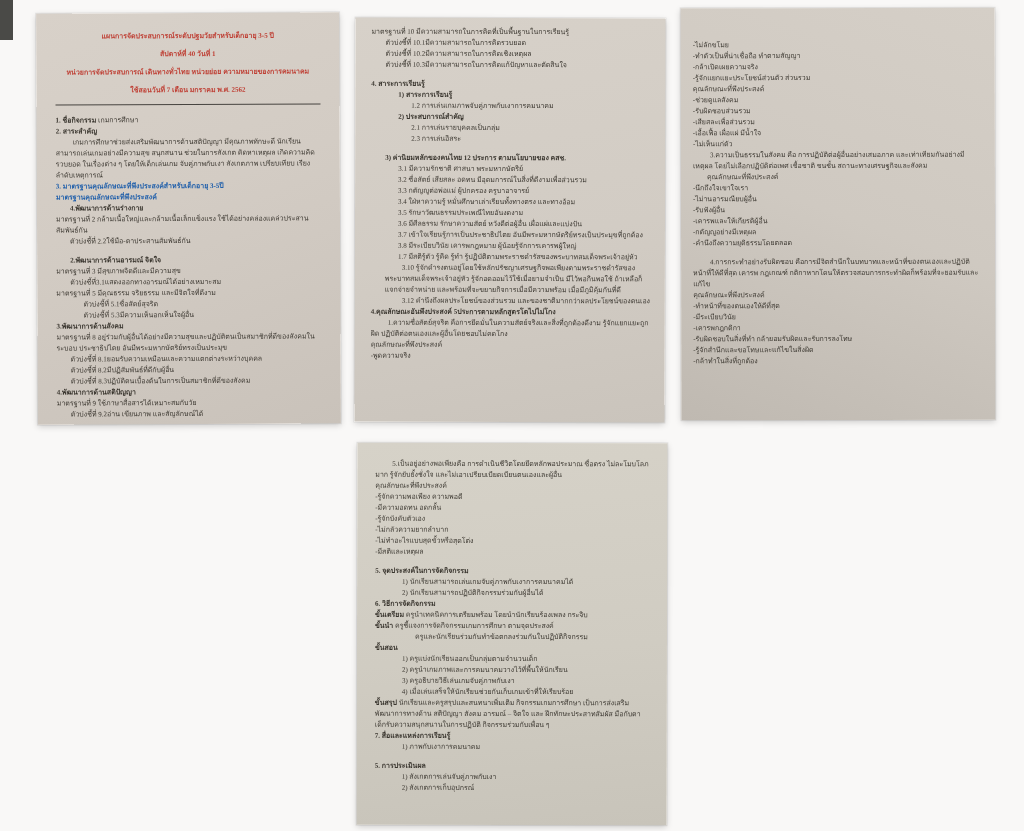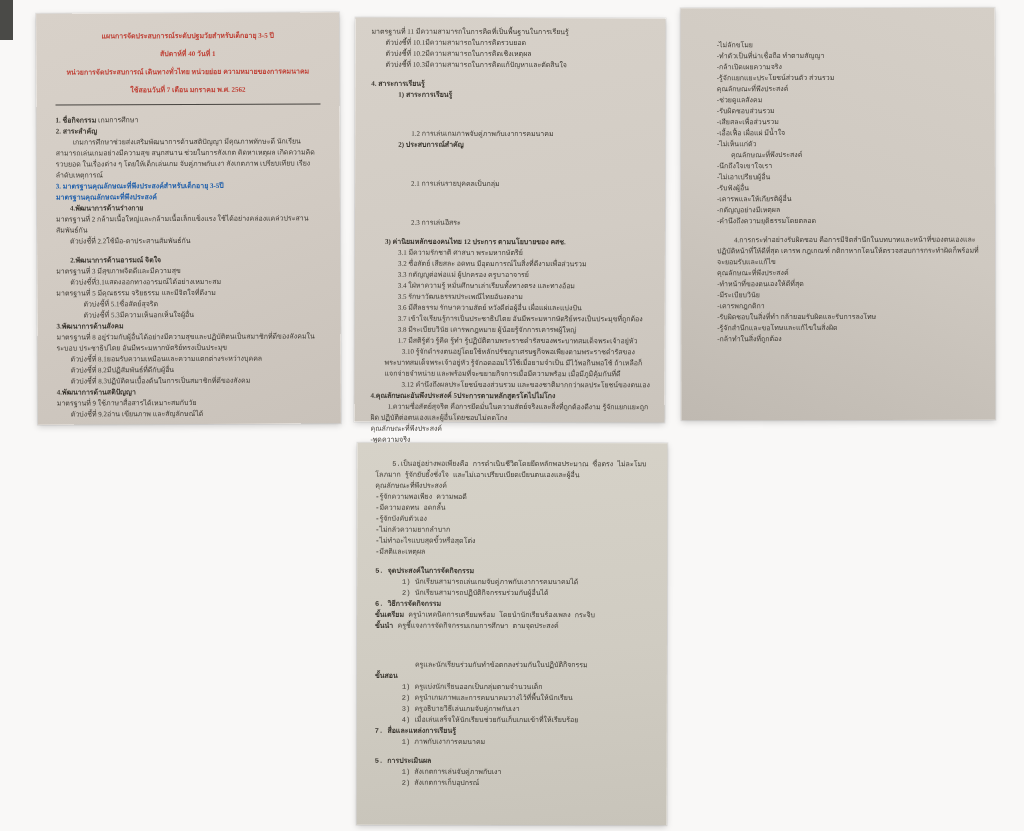--- a/index.html
+++ b/index.html
@@ -18,35 +18,35 @@
     box-shadow:0 0 0 1px rgba(0,0,0,0.07), 0 2px 6px rgba(0,0,0,0.18);
     color:#3a362f;
     font-size:7px;line-height:11px;
   }
   .p1{left:37px;top:13px;width:303px;height:411px;padding:13px 19px 10px 19px;
       background:linear-gradient(160deg,#d8d1c9 0%,#d3ccc4 45%,#c9c2ba 100%);
       transform:rotate(-0.25deg);}
   .p2{left:355px;top:18px;width:310px;height:404px;padding:9px 14px 8px 16px;
       background:linear-gradient(170deg,#d7d1c9 0%,#d2ccc4 55%,#cac4bc 100%);
       transform:rotate(0.15deg);}
-  .p3{left:681px;top:8px;width:314px;height:412px;padding:32px 16px 10px 36px;
+  .p3{left:681px;top:8px;width:314px;height:412px;padding:32px 16px 10px 12px;
       background:linear-gradient(200deg,#d5cfc7 0%,#cfc9c1 50%,#bfb9b1 100%);
       transform:rotate(-0.1deg);}
   .p4{left:357px;top:443px;width:310px;height:382px;padding:16px 16px 12px 18px;
       background:linear-gradient(175deg,#d6d2c8 0%,#d0ccc2 55%,#c8c4ba 100%);
-      transform:rotate(0.12deg);font-family:Liberation Mono, monospace;}
+      transform:rotate(0.12deg);}
   .ln{display:block;}
   .lh{font-weight:700;}
   .b{font-weight:700;}
   .red{color:var(--red);font-weight:700;line-height:15px;margin:3px 0;}
   .blue{color:var(--blue);font-weight:700;}
   .c{text-align:center;}
   .ind1{padding-left:14px;}
   .ind2{padding-left:27px;}
-  .ind3{padding-left:40px;margin-top:28px;}
+  .ind3{padding-left:40px;}
   .ti{text-indent:17px;}
   .gap{margin-top:8px;}
   .rule{height:0;border-top:1.3px solid #474440;margin:6px 0 10px 0;}
 </style>
 </head>
 <body>
 
 <div class="corner-dark"></div>
 
 <div class="photo p1">
@@ -78,21 +78,21 @@
       <div class="ln ind1"><span class="lh"></span><span class="lt">ตัวบ่งชี้ที่ 8.3ปฏิบัติตนเบื้องต้นในการเป็นสมาชิกที่ดีของสังคม</span></div>
       <div class="ln b"><span class="lh"></span><span class="lt">4.พัฒนาการด้านสติปัญญา</span></div>
       <div class="ln"><span class="lh"></span><span class="lt">มาตรฐานที่ 9 ใช้ภาษาสื่อสารได้เหมาะสมกับวัย</span></div>
       <div class="ln ind1"><span class="lh"></span><span class="lt">ตัวบ่งชี้ที่  9.2อ่าน เขียนภาพ และสัญลักษณ์ได้</span></div>
     </div>
 </div>
 
 <div class="photo p2">
   <div>
 
-  <div class="ln"><span class="lh"></span><span class="lt">มาตรฐานที่ 11  มีความสามารถในการคิดที่เป็นพื้นฐานในการเรียนรู้</span></div>
+  <div class="ln"><span class="lh"></span><span class="lt">มาตรฐานที่ 10  มีความสามารถในการคิดที่เป็นพื้นฐานในการเรียนรู้</span></div>
       <div class="ln ind1"><span class="lh"></span><span class="lt">ตัวบ่งชี้ที่  10.1มีความสามารถในการคิดรวบยอด</span></div>
       <div class="ln ind1"><span class="lh"></span><span class="lt">ตัวบ่งชี้ที่  10.2มีความสามารถในการคิดเชิงเหตุผล</span></div>
       <div class="ln ind1"><span class="lh"></span><span class="lt">ตัวบ่งชี้ที่  10.3มีความสามารถในการคิดแก้ปัญหาและตัดสินใจ</span></div>
       <div class="ln b gap"><span class="lh"></span><span class="lt">4. สาระการเรียนรู้</span></div>
       <div class="ln b ind2"><span class="lh"></span><span class="lt">1)   สาระการเรียนรู้</span></div>
       <div class="ln ind3"><span class="lh"></span><span class="lt">1.2  การเล่นเกมภาพจับคู่ภาพกับเงาการคมนาคม</span></div>
       <div class="ln b ind2"><span class="lh"></span><span class="lt">2)   ประสบการณ์สำคัญ</span></div>
       <div class="ln ind3"><span class="lh"></span><span class="lt">2.1  การเล่นรายบุคคลเป็นกลุ่ม</span></div>
       <div class="ln ind3"><span class="lh"></span><span class="lt">2.3  การเล่นอิสระ</span></div>
       <div class="ln b ind1 gap"><span class="lh"></span><span class="lt">3) ค่านิยมหลักของคนไทย 12 ประการ ตามนโยบายของ คสช.</span></div>
@@ -120,23 +120,24 @@
   <div class="ln"><span class="lh"></span><span class="lt">-ไม่ลักขโมย</span></div>
       <div class="ln"><span class="lh"></span><span class="lt">-ทำตัวเป็นที่น่าเชื่อถือ ทำตามสัญญา</span></div>
       <div class="ln"><span class="lh"></span><span class="lt">-กล้าเปิดเผยความจริง</span></div>
       <div class="ln"><span class="lh"></span><span class="lt">-รู้จักแยกแยะประโยชน์ส่วนตัว ส่วนรวม</span></div>
       <div class="ln"><span class="lh"></span><span class="lt">คุณลักษณะที่พึงประสงค์</span></div>
       <div class="ln"><span class="lh"></span><span class="lt">-ช่วยดูแลสังคม</span></div>
       <div class="ln"><span class="lh"></span><span class="lt">-รับผิดชอบส่วนรวม</span></div>
       <div class="ln"><span class="lh"></span><span class="lt">-เสียสละเพื่อส่วนรวม</span></div>
       <div class="ln"><span class="lh"></span><span class="lt">-เอื้อเฟื้อ เผื่อแผ่ มีน้ำใจ</span></div>
       <div class="ln"><span class="lh"></span><span class="lt">-ไม่เห็นแก่ตัว</span></div>
+      <div class="ln ti"><span class="lh"></span><span class="lt">3.ความเป็นธรรมในสังคม คือ การปฏิบัติต่อผู้อื่นอย่างเสมอภาค และเท่าเทียมกันอย่างมีเหตุผล โดยไม่เลือกปฏิบัติต่อเพศ เชื้อชาติ ชนชั้น สถานะทางเศรษฐกิจและสังคม</span></div>
       <div class="ln ind1"><span class="lh"></span><span class="lt">คุณลักษณะที่พึงประสงค์</span></div>
       <div class="ln"><span class="lh"></span><span class="lt">-นึกถึงใจเขาใจเรา</span></div>
-      <div class="ln"><span class="lh"></span><span class="lt">-ไม่เอาเปรียบผู้อื่น</span></div>
+      <div class="ln"><span class="lh"></span><span class="lt">-ไม่านอารมณียบผู้อื่น</span></div>
       <div class="ln"><span class="lh"></span><span class="lt">-รับฟังผู้อื่น</span></div>
       <div class="ln"><span class="lh"></span><span class="lt">-เคารพและให้เกียรติผู้อื่น</span></div>
       <div class="ln"><span class="lh"></span><span class="lt">-กตัญญูอย่างมีเหตุผล</span></div>
       <div class="ln"><span class="lh"></span><span class="lt">-คำนึงถึงความยุติธรรมโดยตลอด</span></div>
       <div class="ln ti gap"><span class="lh"></span><span class="lt">4.การกระทำอย่างรับผิดชอบ คือการมีจิตสำนึกในบทบาทและหน้าที่ของตนเองและปฏิบัติหน้าที่ให้ดีที่สุด เคารพ กฎเกณฑ์ กติกาหากโดนให้ตรวจสอบการกระทำผิดก็พร้อมที่จะยอมรับและแก้ไข</span></div>
       <div class="ln"><span class="lh"></span><span class="lt">คุณลักษณะที่พึงประสงค์</span></div>
       <div class="ln"><span class="lh"></span><span class="lt">-ทำหน้าที่ของตนเองให้ดีที่สุด</span></div>
       <div class="ln"><span class="lh"></span><span class="lt">-มีระเบียบวินัย</span></div>
       <div class="ln"><span class="lh"></span><span class="lt">-เคารพกฎกติกา</span></div>
       <div class="ln"><span class="lh"></span><span class="lt">-รับผิดชอบในสิ่งที่ทำ กล้ายอมรับผิดและรับการลงโทษ</span></div>
@@ -161,19 +162,20 @@
       <div class="ln ind2"><span class="lh"></span><span class="lt">2)  นักเรียนสามารถปฏิบัติกิจกรรมร่วมกับผู้อื่นได้</span></div>
       <div class="ln b"><span class="lh"></span><span class="lt">6. วิธีการจัดกิจกรรม</span></div>
       <div class="ln"><span class="lh">ขั้นเตรียม</span><span class="lt"> ครูนำเทคนิคการเตรียมพร้อม โดยนำนักเรียนร้องเพลง กระจิบ</span></div>
       <div class="ln"><span class="lh">ขั้นนำ</span><span class="lt">    ครูชี้แจงการจัดกิจกรรมเกมการศึกษา ตามจุดประสงค์</span></div>
       <div class="ln ind3"><span class="lh"></span><span class="lt">ครูและนักเรียนร่วมกันทำข้อตกลงร่วมกันในปฏิบัติกิจกรรม</span></div>
       <div class="ln"><span class="lh">ขั้นสอน</span><span class="lt"></span></div>
       <div class="ln ind2"><span class="lh"></span><span class="lt">1)  ครูแบ่งนักเรียนออกเป็นกลุ่มตามจำนวนเด็ก</span></div>
       <div class="ln ind2"><span class="lh"></span><span class="lt">2)  ครูนำเกมภาพและการคมนาคมวางไว้ที่พื้นให้นักเรียน</span></div>
       <div class="ln ind2"><span class="lh"></span><span class="lt">3)  ครูอธิบายวิธีเล่นเกมจับคู่ภาพกับเงา</span></div>
       <div class="ln ind2"><span class="lh"></span><span class="lt">4)  เมื่อเล่นเสร็จให้นักเรียนช่วยกันเก็บเกมเข้าที่ให้เรียบร้อย</span></div>
+      <div class="ln"><span class="lh">ขั้นสรุป</span><span class="lt">  นักเรียนและครูสรุปและสนทนาเพิ่มเติม กิจกรรมเกมการศึกษา เป็นการส่งเสริมพัฒนาการทางด้าน สติปัญญา  สังคม  อารมณ์ – จิตใจ และ ฝึกทักษะประสาทสัมผัส มือกับตา เด็กรับความสนุกสนานในการปฏิบัติ กิจกรรมร่วมกับเพื่อน ๆ</span></div>
       <div class="ln b"><span class="lh"></span><span class="lt">7. สื่อและแหล่งการเรียนรู้</span></div>
       <div class="ln ind2"><span class="lh"></span><span class="lt">1)  ภาพกับเงาการคมนาคม</span></div>
       <div class="ln b gap"><span class="lh"></span><span class="lt">5. การประเมินผล</span></div>
       <div class="ln ind2"><span class="lh"></span><span class="lt">1)  สังเกตการเล่นจับคู่ภาพกับเงา</span></div>
       <div class="ln ind2"><span class="lh"></span><span class="lt">2)  สังเกตการเก็บอุปกรณ์</span></div>
     </div>
 </div>
 
 </body></html>

